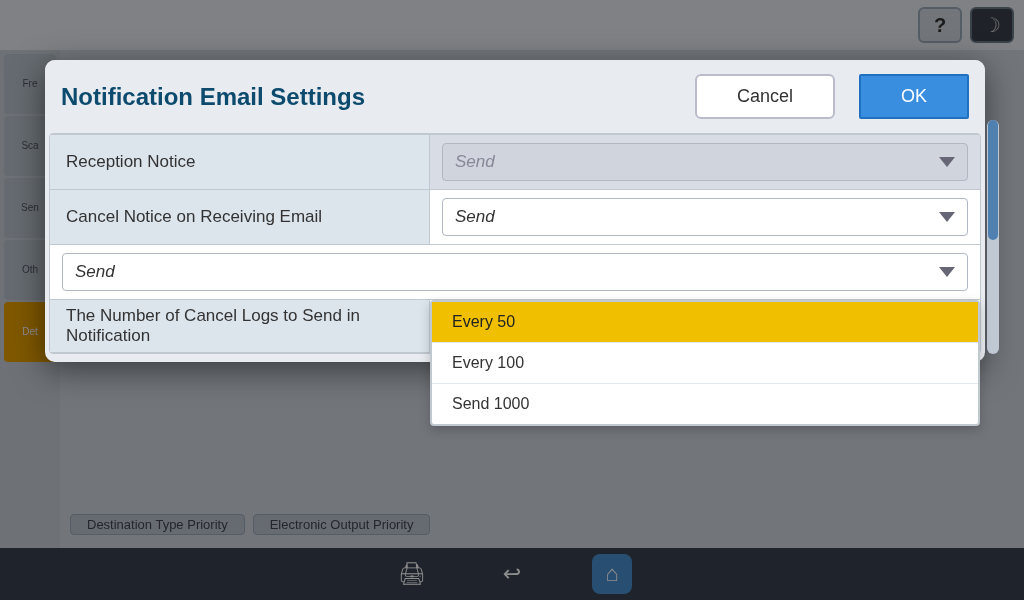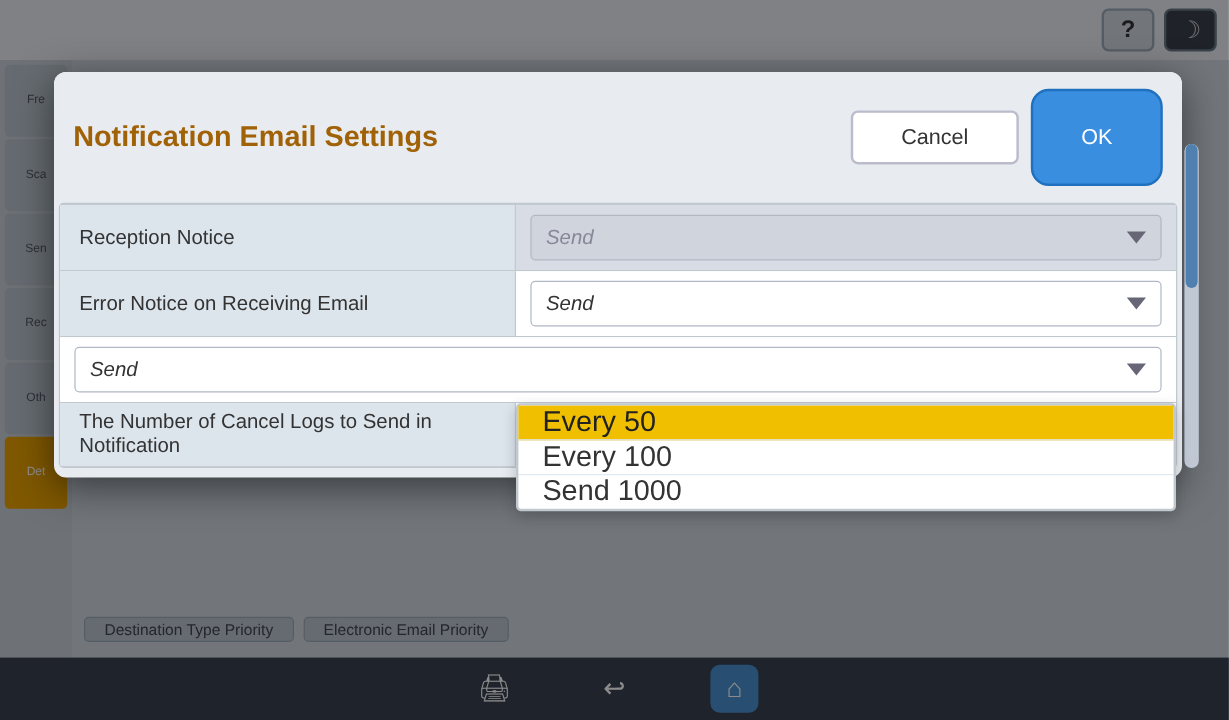--- a/index.html
+++ b/index.html
@@ -179,44 +179,43 @@
       align-items: center;
       justify-content: space-between;
       padding: 14px 16px;
       background: #e8ecf0;
       border-radius: 10px 10px 0 0;
     }
 
     .dialog-title {
       font-size: 24px;
       font-weight: bold;
-      color: #a16207;
+      color: #0c4a6e;
     }
 
     .dialog-buttons {
       display: flex;
-      gap: 10px;
-      align-items: center;
+      gap: 24px;
     }
 
     .btn-cancel {
       padding: 10px 40px;
       background: white;
       border: 2px solid #bbc;
       border-radius: 6px;
       font-size: 18px;
       color: #333;
       cursor: pointer;
     }
 
     .btn-ok {
-      padding: 28px 40px;
+      padding: 10px 40px;
       background: #3a8ee0;
       border: 2px solid #2070c0;
-      border-radius: 15px;
+      border-radius: 2px;
       font-size: 18px;
       color: white;
       cursor: pointer;
     }
 
     
     .dialog-body {
       background: #f0f0f0;
       border: 1px solid #c0c8d0;
       margin: 0 4px 8px 4px;
@@ -294,22 +293,22 @@
       left: 0;
       right: 0;
       background: white;
       border: 2px solid #c0c8d0;
       border-radius: 0 0 6px 6px;
       z-index: 100;
       box-shadow: 0 4px 12px rgba(0,0,0,0.2);
     }
 
     .dropdown-option {
-      padding: 0 20px;
-      font-size: 24px;
+      padding: 11px 20px;
+      font-size: 16px;
       color: #333;
       cursor: pointer;
       border-bottom: 1px solid #e0e8f0;
     }
 
     .dropdown-option:last-child {
       border-bottom: none;
     }
 
     .dropdown-option.selected {
@@ -363,28 +362,27 @@
     <div class="help-btn">?</div>
     <div class="moon-btn">☽</div>
   </div>
 
   <div class="fax-icon-bg">📠</div>
 
   <div class="bg-sidebar">
     <div class="bg-sidebar-item">Fre</div>
     <div class="bg-sidebar-item">Sca</div>
     <div class="bg-sidebar-item">Sen</div>
-    <div class="bg-sidebar-item">Rec</div>
     <div class="bg-sidebar-item">Oth</div>
     <div class="bg-sidebar-item active">Det</div>
   </div>
 
   <div class="bg-bottom-strip">
     <div class="bg-bottom-btn">Destination Type Priority</div>
-    <div class="bg-bottom-btn">Electronic Email Priority</div>
+    <div class="bg-bottom-btn">Electronic Output Priority</div>
   </div>
 
   <div class="bottom-bar">
     <div class="bottom-icon">🖨</div>
     <div class="bottom-icon">↩</div>
     <div class="bottom-icon active-tab">⌂</div>
   </div>
 </div>
 
 <div class="overlay"></div>
@@ -404,21 +402,21 @@
       <div class="settings-label">Reception Notice</div>
       <div class="settings-control">
         <div class="select-box">
           <span>Send</span>
           <div class="select-arrow"></div>
         </div>
       </div>
     </div>
 
     <div class="settings-row">
-      <div class="settings-label">Error Notice on Receiving Email</div>
+      <div class="settings-label">Cancel Notice on Receiving Email</div>
       <div class="settings-control">
         <div class="select-box">
           <span>Send</span>
           <div class="select-arrow"></div>
         </div>
       </div>
     </div>
 
     <div class="settings-row">
       <div class="settings-control">

